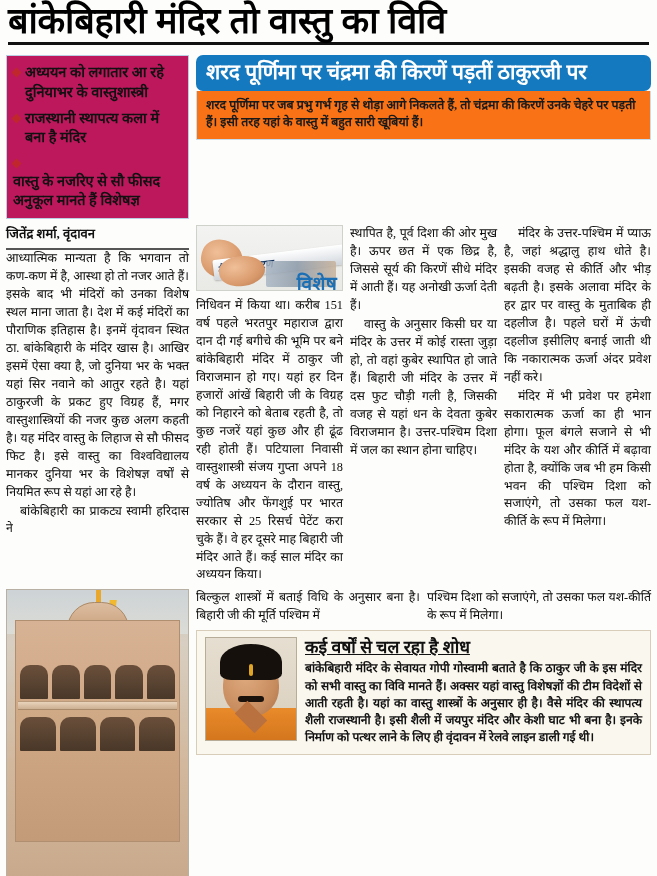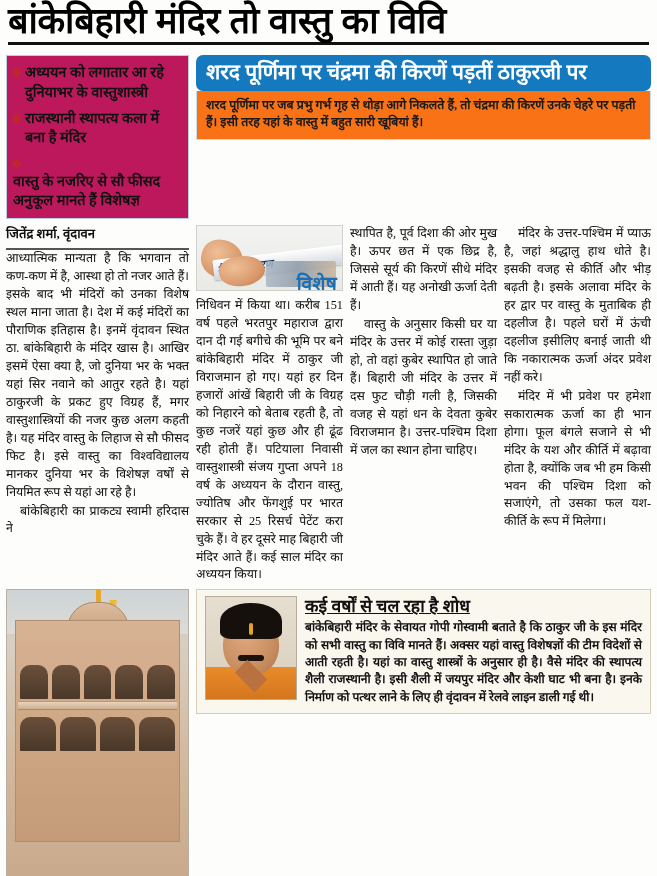--- a/index.html
+++ b/index.html
@@ -405,20 +405,24 @@
           </span>
 
         </span>
 
       </div>
 
     </div>
 
     <div class="boxes-col">
 
+      <div class="tail-text">
+        <div>बिल्कुल शास्त्रों में बताई विधि के अनुसार बना है। बिहारी जी की मूर्ति पश्चिम में</div>
+        <div>पश्चिम दिशा को सजाएंगे, तो उसका फल यश-कीर्ति के रूप में मिलेगा।</div>
+      </div>
 
       <div class="story-box clearfix">
         <div class="portrait">
           <span class="torso"></span>
           <span class="face"></span>
           <span class="hair"></span>
           <span class="tilak"></span>
           <span class="mustache"></span>
           <span class="collar"></span>
         </div>

